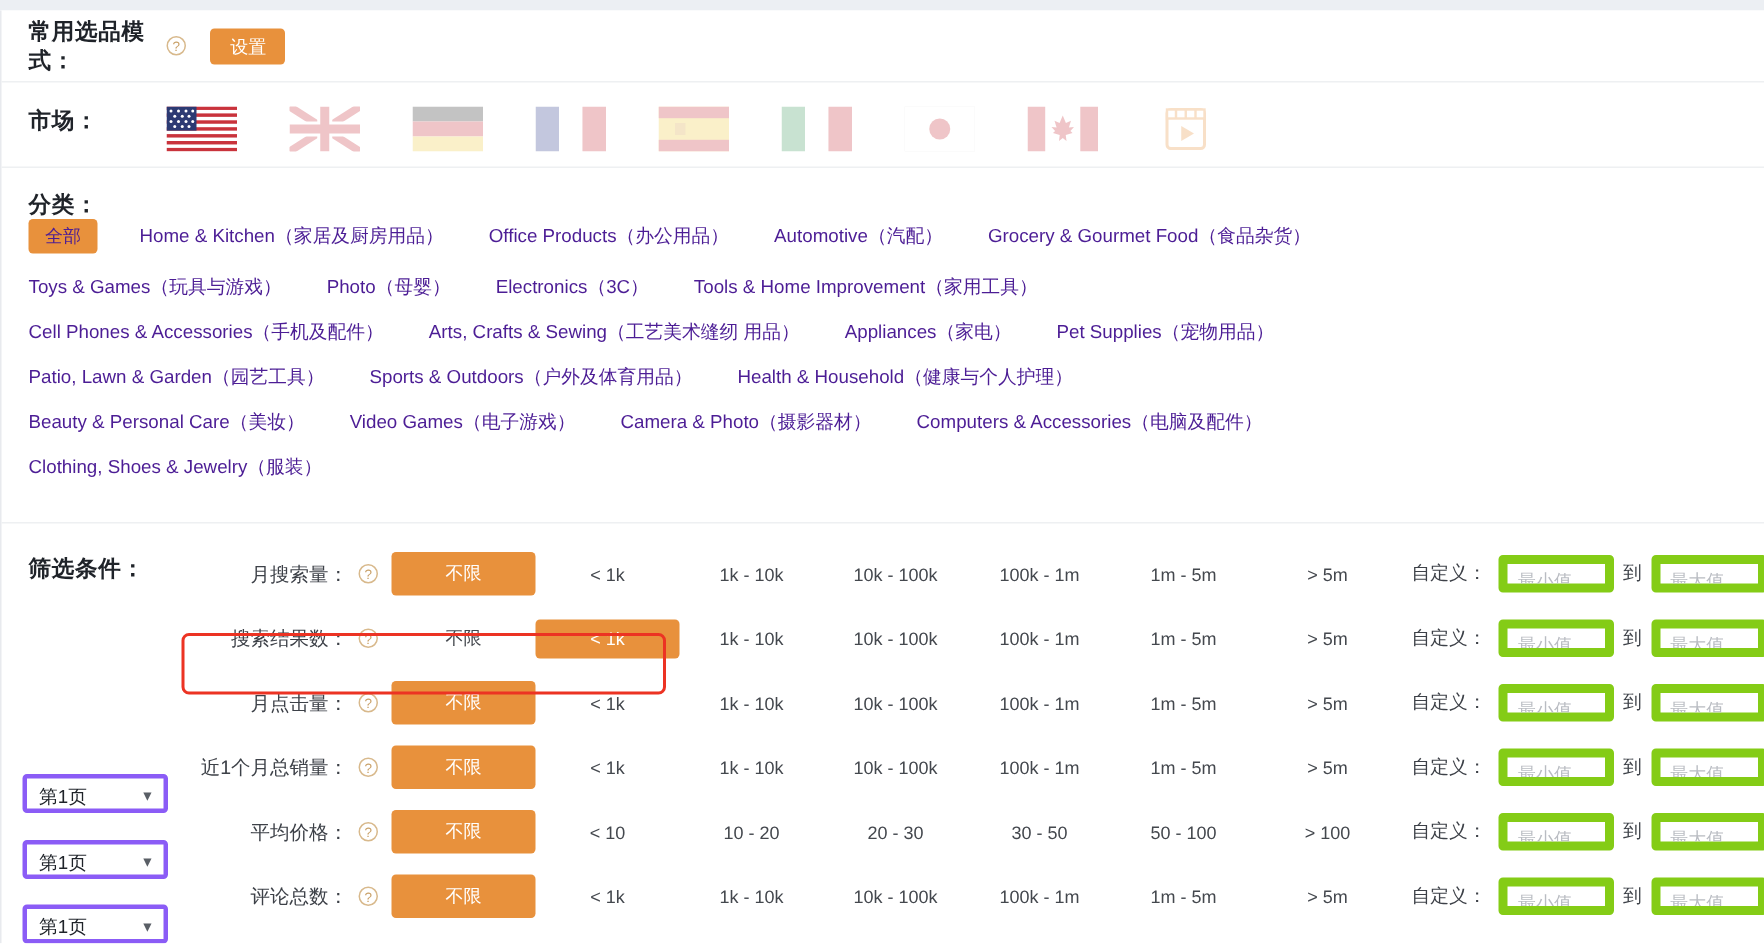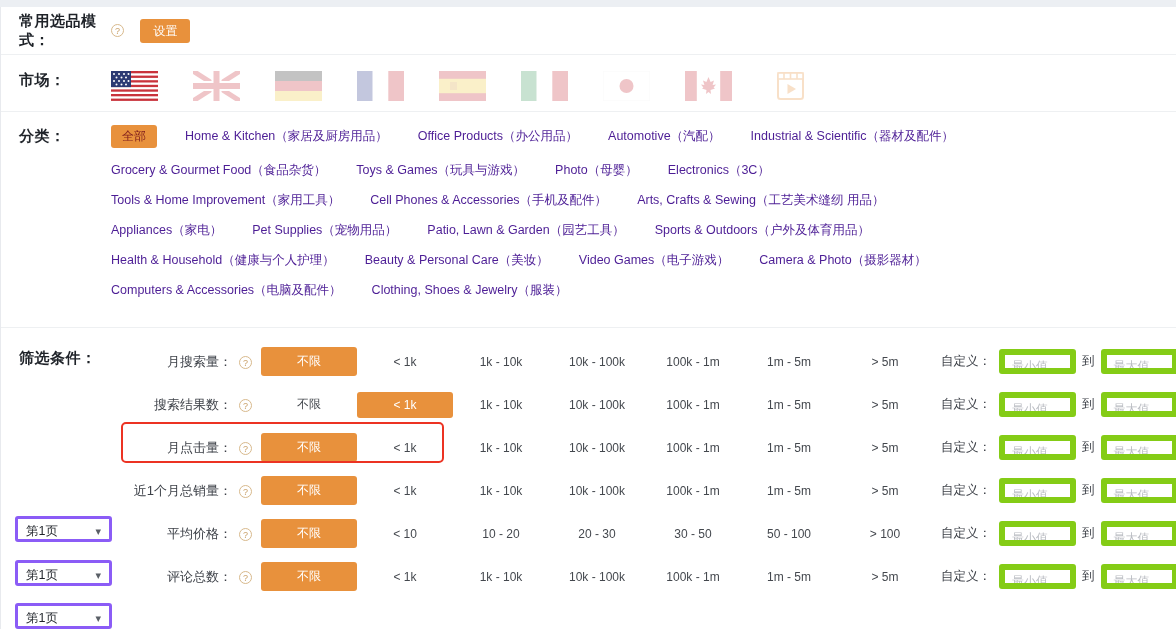--- a/index.html
+++ b/index.html
@@ -85,37 +85,37 @@
     margin-right: 35px;
     cursor: pointer;
     position: relative;
     opacity: 0.28;
   }
   .flagbox.active { opacity: 1; }
   .flagbox:last-child { margin-right: 0; }
   .flagbox svg { display: block; width: 47px; height: 30px; }
 
   
-  #sec-cat { padding-top: 13px; padding-bottom: 14px; }
+  #sec-cat { padding-top: 13px; padding-bottom: 14px; flex-direction: column; }
   .catwrap {
     display: flex; flex-wrap: wrap;
     align-items: center;
     max-width: 905px;
   }
   .cat {
     font-size: 12.5px;
     color: #4c1d95;
     margin: 0 30px 15px 0;
     cursor: pointer;
     white-space: nowrap;
     line-height: 15px;
   }
   .cat.all {
     background: #e8913c;
-    color: #7f1d1d;
+    color: #4c1d95;
     border-radius: 3px;
     padding: 4px 11px;
     font-size: 12px;
     margin-right: 28px;
   }
 
   
   #sec-filter { padding-top: 12px; }
   #sec-filter .rowlabel { padding-top: 9px; }
 
@@ -341,21 +341,20 @@
     </div>
 
     <div class="row row-sep" id="sec-cat">
       <div class="rowlabel">分类：</div>
       <div class="rowbody">
         <div class="catwrap" id="catwrap">
             <div class="cat all">全部</div>
             <div class="cat">Home &amp; Kitchen（家居及厨房用品）</div>
             <div class="cat">Office Products（办公用品）</div>
             <div class="cat">Automotive（汽配）</div>
-            <div class="cat">Industrial &amp; Scientific（器材及配件）</div>
             <div class="cat">Grocery &amp; Gourmet Food（食品杂货）</div>
             <div class="cat">Toys &amp; Games（玩具与游戏）</div>
             <div class="cat">Photo（母婴）</div>
             <div class="cat">Electronics（3C）</div>
             <div class="cat">Tools &amp; Home Improvement（家用工具）</div>
             <div class="cat">Cell Phones &amp; Accessories（手机及配件）</div>
             <div class="cat">Arts, Crafts &amp; Sewing（工艺美术缝纫 用品）</div>
             <div class="cat">Appliances（家电）</div>
             <div class="cat">Pet Supplies（宠物用品）</div>
             <div class="cat">Patio, Lawn &amp; Garden（园艺工具）</div>

